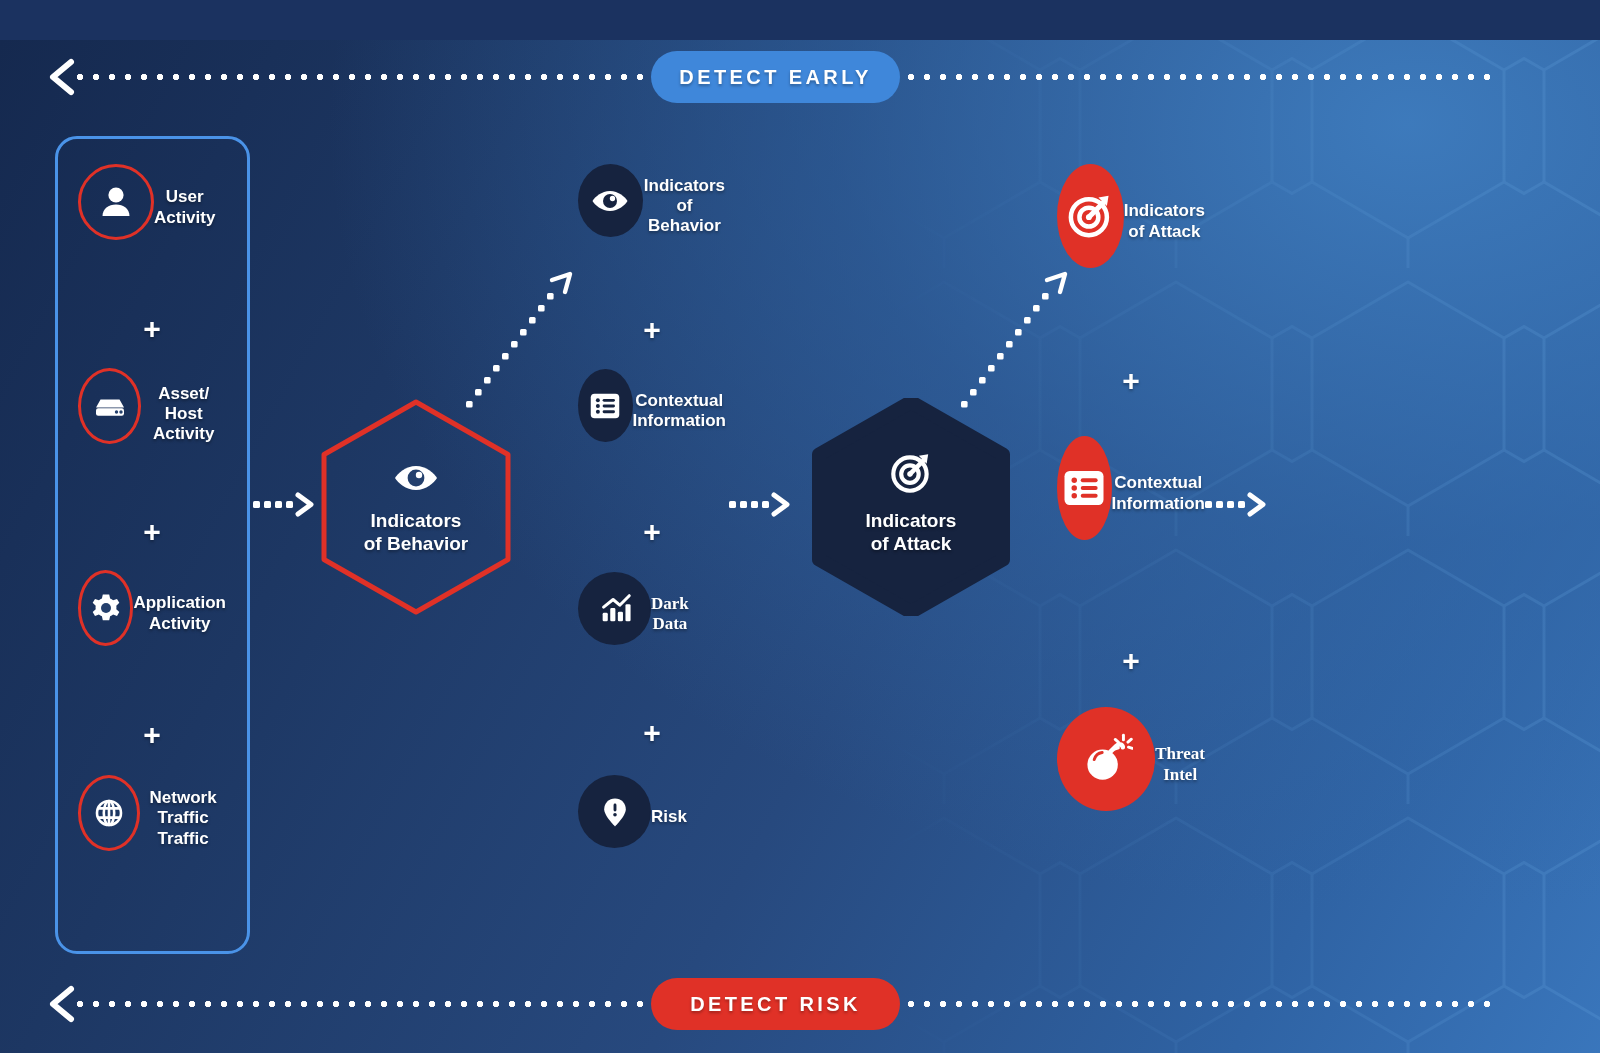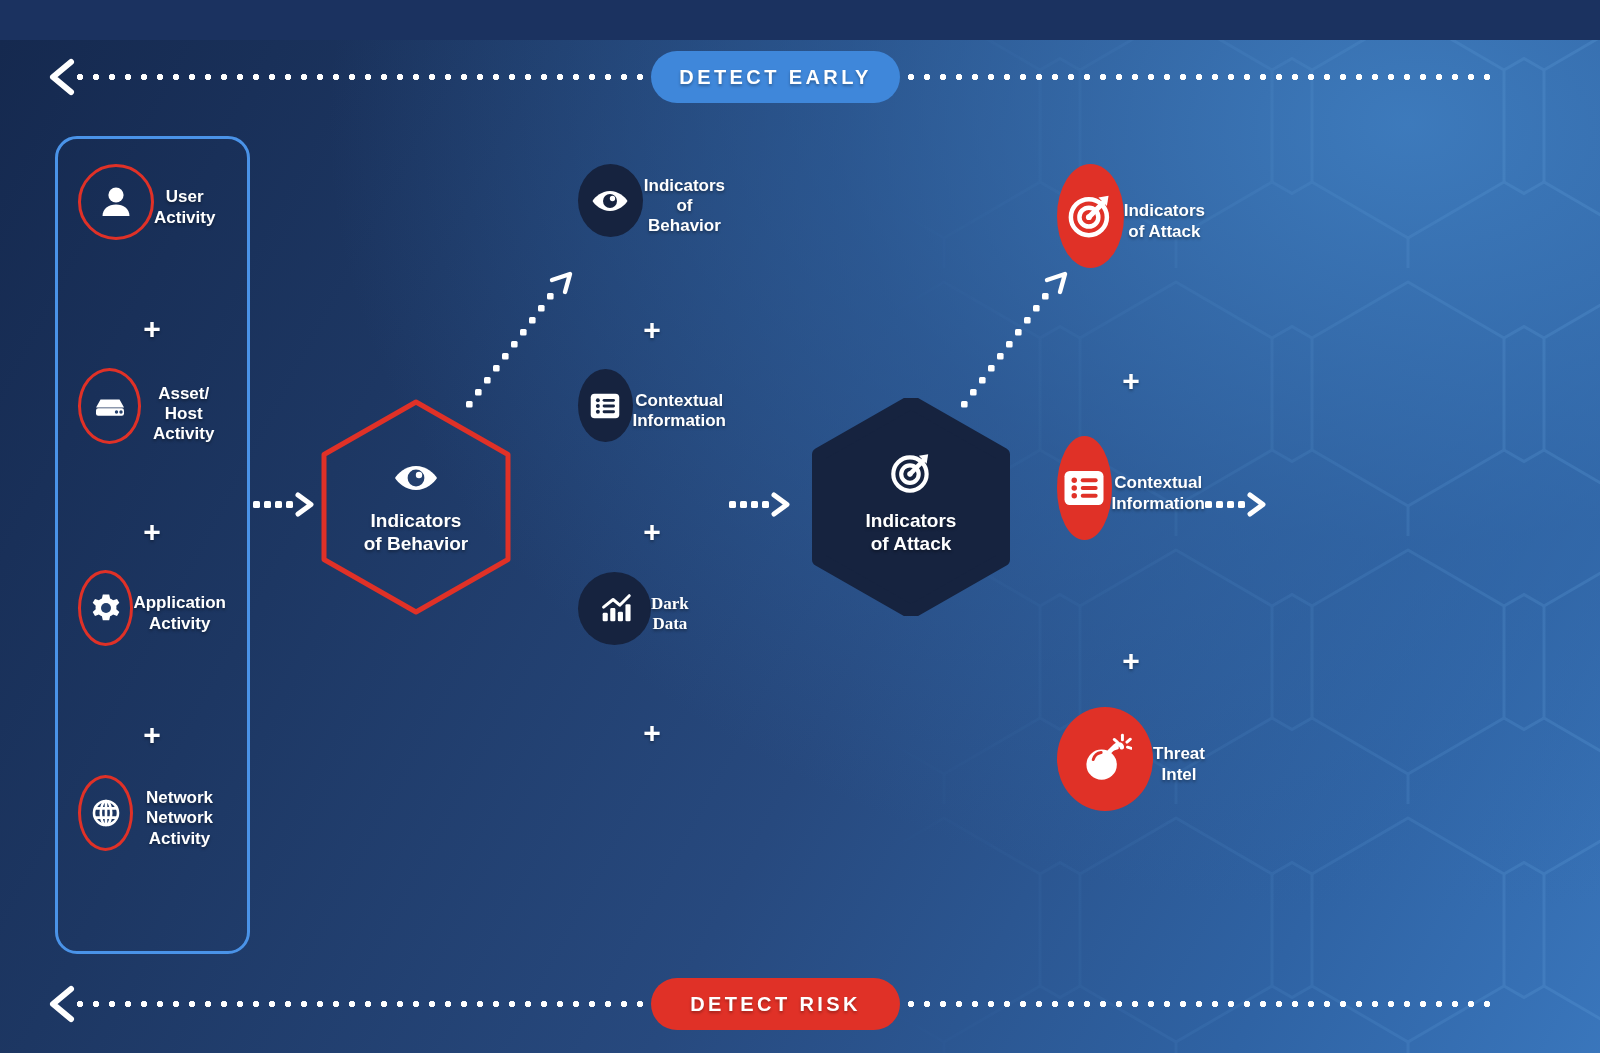--- a/index.html
+++ b/index.html
@@ -168,21 +168,21 @@
     <div class="circle outline" style="width:76px;height:76px;">
       <svg width="42" height="42" viewBox="0 0 42 42">
         <g fill="none" stroke="#fff" stroke-width="2.6">
           <circle cx="21" cy="21" r="12"></circle>
           <ellipse cx="21" cy="21" rx="5.2" ry="12"></ellipse>
           <path d="M9.6 16.4 h22.8 M9.6 25.6 h22.8 M21 9 v24"></path>
         </g>
       </svg>
     </div>
     <div class="label" style="font-size:17px; margin-top:11px;">Network
-Network Activity</div>
+Traffic Traffic</div>
   </div>
 
   <svg class="chev" style="left:252px; top:450px;" width="64" height="30">
     <g fill="#ffffff">
       <rect x="1" y="11" width="7" height="7" rx="1.6"></rect>
       <rect x="12" y="11" width="7" height="7" rx="1.6"></rect>
       <rect x="23" y="11" width="7" height="7" rx="1.6"></rect>
       <rect x="34" y="11" width="7" height="7" rx="1.6"></rect>
     </g>
     <path d="M46 5 L59 14.5 L46 24" fill="none" stroke="#fff" stroke-width="5" stroke-linecap="round" stroke-linejoin="round"></path>
@@ -259,20 +259,30 @@
           <rect x="31" y="15" width="5.4" height="18" rx="1.4"></rect>
         </g>
         <path d="M8 18 L18 10 L25 16 L35 6" fill="none" stroke="#fff" stroke-width="3.2" stroke-linecap="round" stroke-linejoin="round"></path>
       </svg>
     </div>
     <div class="label" style="font-size:17px; margin-top:11px;font-family:Liberation Serif, serif;">Dark
 Data</div>
   </div>
   <div class="plus" style="position:absolute;left:578px;top:678px;width:148px;z-index:5;">+</div>
 
+  <div class="node" style="left:578px; top:735px; width:148px;">
+    <div class="circle navy" style="width:73px;height:73px;">
+      <svg width="36" height="36" viewBox="0 0 40 40">
+        <path d="M20 5 C26.8 5 32 10.2 32 17 C32 24.5 20 36 20 36 C20 36 8 24.5 8 17 C8 10.2 13.2 5 20 5 Z" fill="#fff"></path>
+        <rect x="18.4" y="10.5" width="3.2" height="9" rx="1.6" fill="#16233f"></rect>
+        <circle cx="20" cy="23" r="2" fill="#16233f"></circle>
+      </svg>
+    </div>
+    <div class="label" style="font-size:17px; margin-top:11px;">Risk</div>
+  </div>
 
   <svg class="chev" style="left:728px; top:450px;" width="64" height="30">
     <g fill="#ffffff">
       <rect x="1" y="11" width="7" height="7" rx="1.6"></rect>
       <rect x="12" y="11" width="7" height="7" rx="1.6"></rect>
       <rect x="23" y="11" width="7" height="7" rx="1.6"></rect>
       <rect x="34" y="11" width="7" height="7" rx="1.6"></rect>
     </g>
     <path d="M46 5 L59 14.5 L46 24" fill="none" stroke="#fff" stroke-width="5" stroke-linecap="round" stroke-linejoin="round"></path>
   </svg>
@@ -335,21 +345,21 @@
           <circle cx="12.5" cy="26" r="2.1"></circle>
             <rect x="17.5" y="24.5" width="13" height="3" rx="1.5"></rect>
         </g>
       </svg>
     </div>
     <div class="label" style="font-size:17px; margin-top:11px;">Contextual
 Information</div>
   </div>
   <div class="plus" style="position:absolute;left:1057px;top:606px;width:148px;z-index:5;">+</div>
 
-  <div class="node" style="left:1057px; top:667px; width:148px;">
+  <div class="node" style="left:1057px; top:667px; width:148px;font-family:Liberation Serif, serif;">
     <div class="circle red" style="width:104px;height:104px;">
       <svg width="54" height="54" viewBox="0 0 48 48">
         <circle cx="21" cy="29" r="13.5" fill="#fff"></circle>
         <path d="M28 17.5 L33 12.5 C35.5 10 38.5 11 39 13.5" fill="none" stroke="#fff" stroke-width="4" stroke-linecap="round"></path>
         <g stroke="#fff" stroke-width="2.6" stroke-linecap="round">
           <path d="M39.5 7 L39.5 2.8"></path>
             <path d="M43.5 9 L46.5 6.4"></path>
           <path d="M35.2 9.2 L32.2 6.6"></path>
             <path d="M44 13.5 L47.5 14.5"></path>
           <path d="M35 14 L31.6 15.2"></path>

